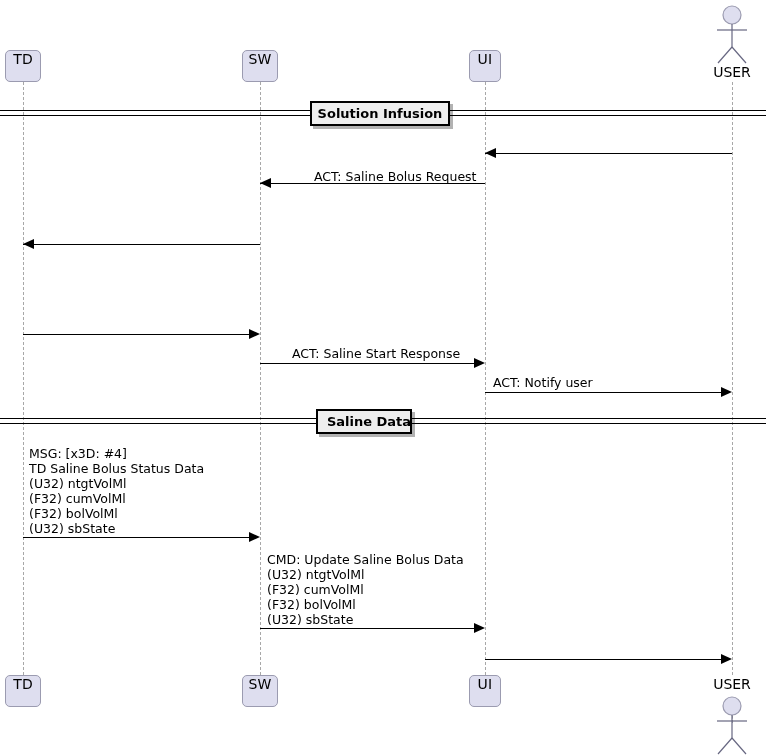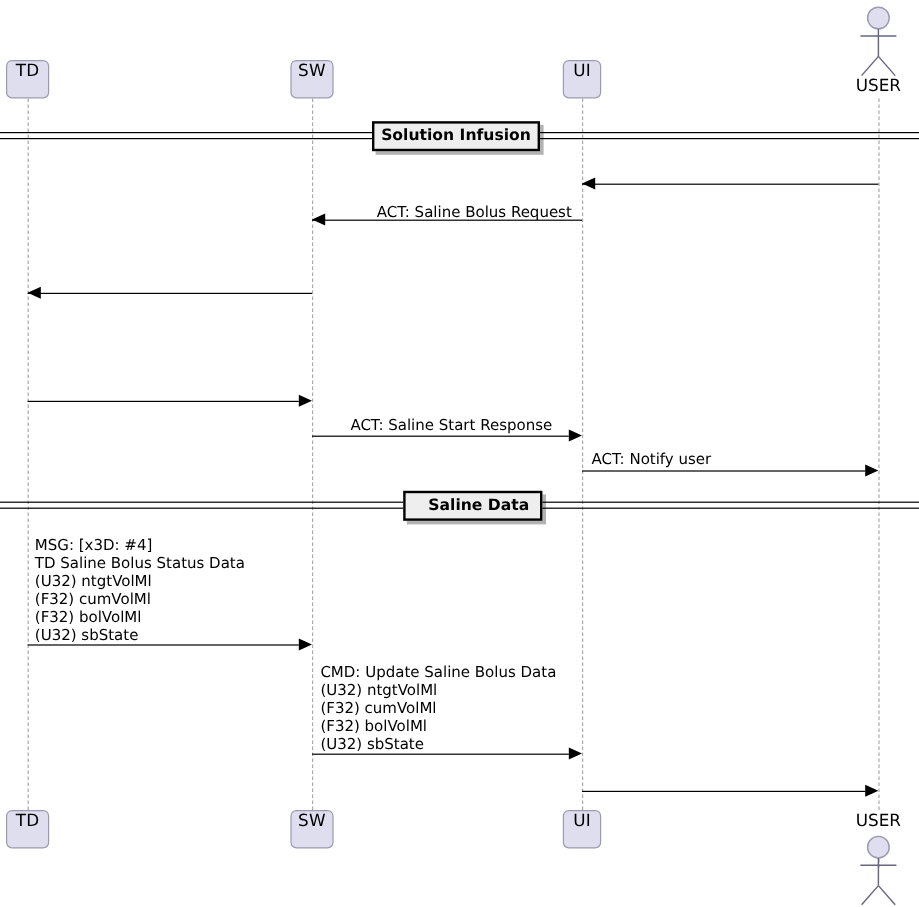--- a/index.html
+++ b/index.html
@@ -167,21 +167,21 @@
   <div class="msg-line" style="left:260px; top:363px; width:214px;"></div>
   <div class="arrow-head arrow-right" style="left:474px; top:358px;"></div>
 
   <div class="msg-label" style="left:493px; top:375px;">ACT: Notify user</div>
   <div class="msg-line" style="left:485px; top:392px; width:236px;"></div>
   <div class="arrow-head arrow-right" style="left:721px; top:387px;"></div>
 
   <div class="divider" style="top:409px;">
     <div class="divider-line" style="top:9px;"></div>
     <div class="divider-line" style="top:14px;"></div>
-    <div class="divider-box" style="left:336px; top:0px; width:116px;padding-left:20px;">
+    <div class="divider-box" style="left:316px; top:0px; width:96px;padding-left:20px;">
       <span>Saline Data</span>
     </div>
   </div>
 
   <div class="msg-label" style="left:29px; top:446px;">MSG: [x3D: #4]
 TD Saline Bolus Status Data
 (U32) ntgtVolMl
 (F32) cumVolMl
 (F32) bolVolMl
 (U32) sbState</div>

